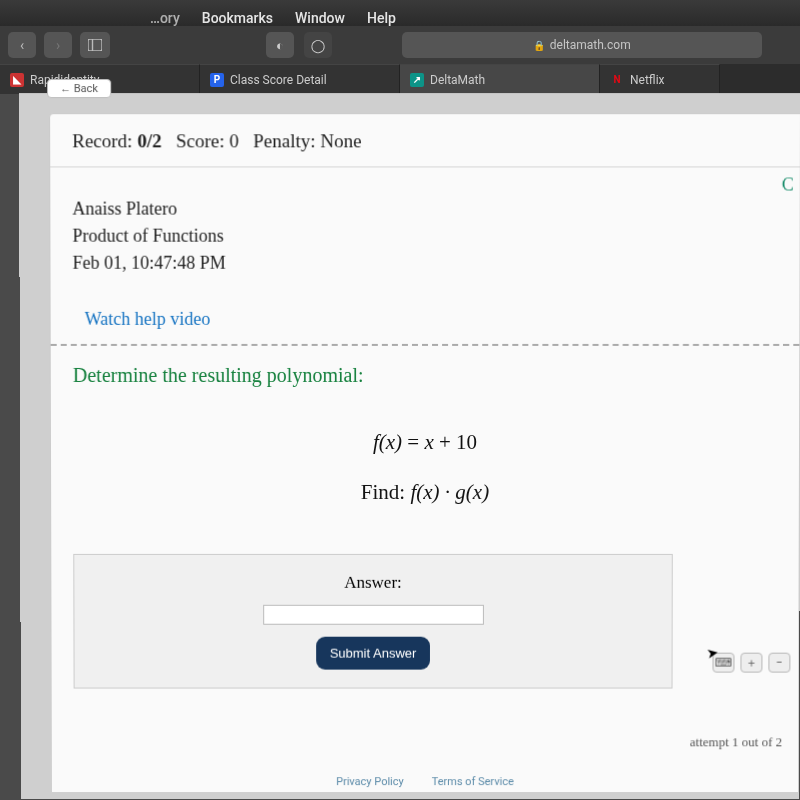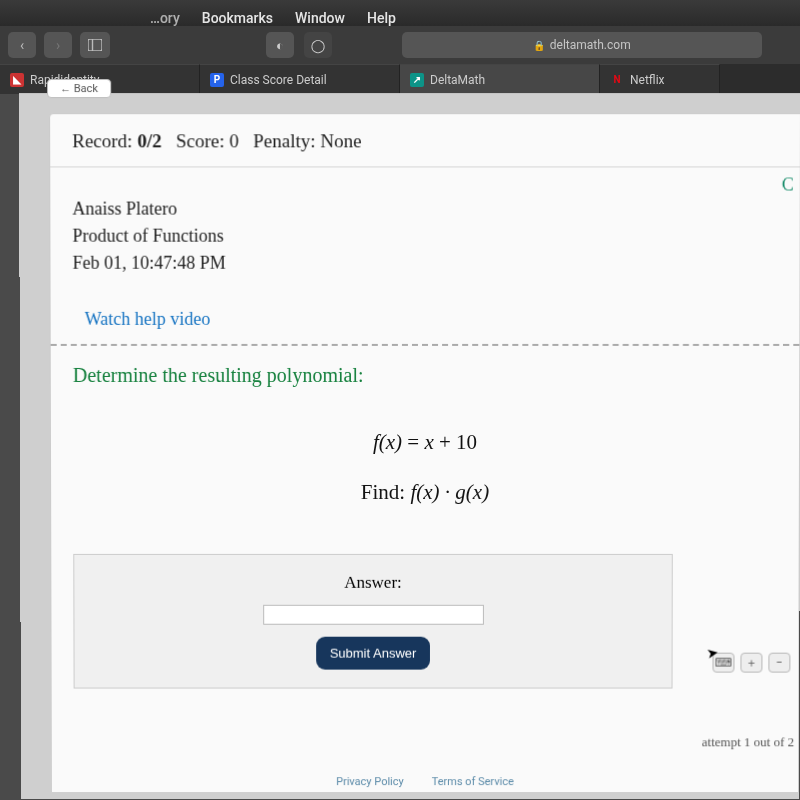--- a/index.html
+++ b/index.html
@@ -206,21 +206,21 @@
     .submit-btn {
       background: #17365c;
       color: #fff;
       border: none;
       font-size: 13px;
       padding: 9px 14px;
       border-radius: 9px;
     }
     .attempt-text {
       position: absolute;
-      right: 4px;
+      right: 16px;
       bottom: 42px;
       font-family: Georgia, serif;
       font-size: 13px;
       color: #555;
     }
     .footer-links {
       position: absolute;
       bottom: 4px; left: 50%;
       transform: translateX(-50%);
       font-size: 11px;

